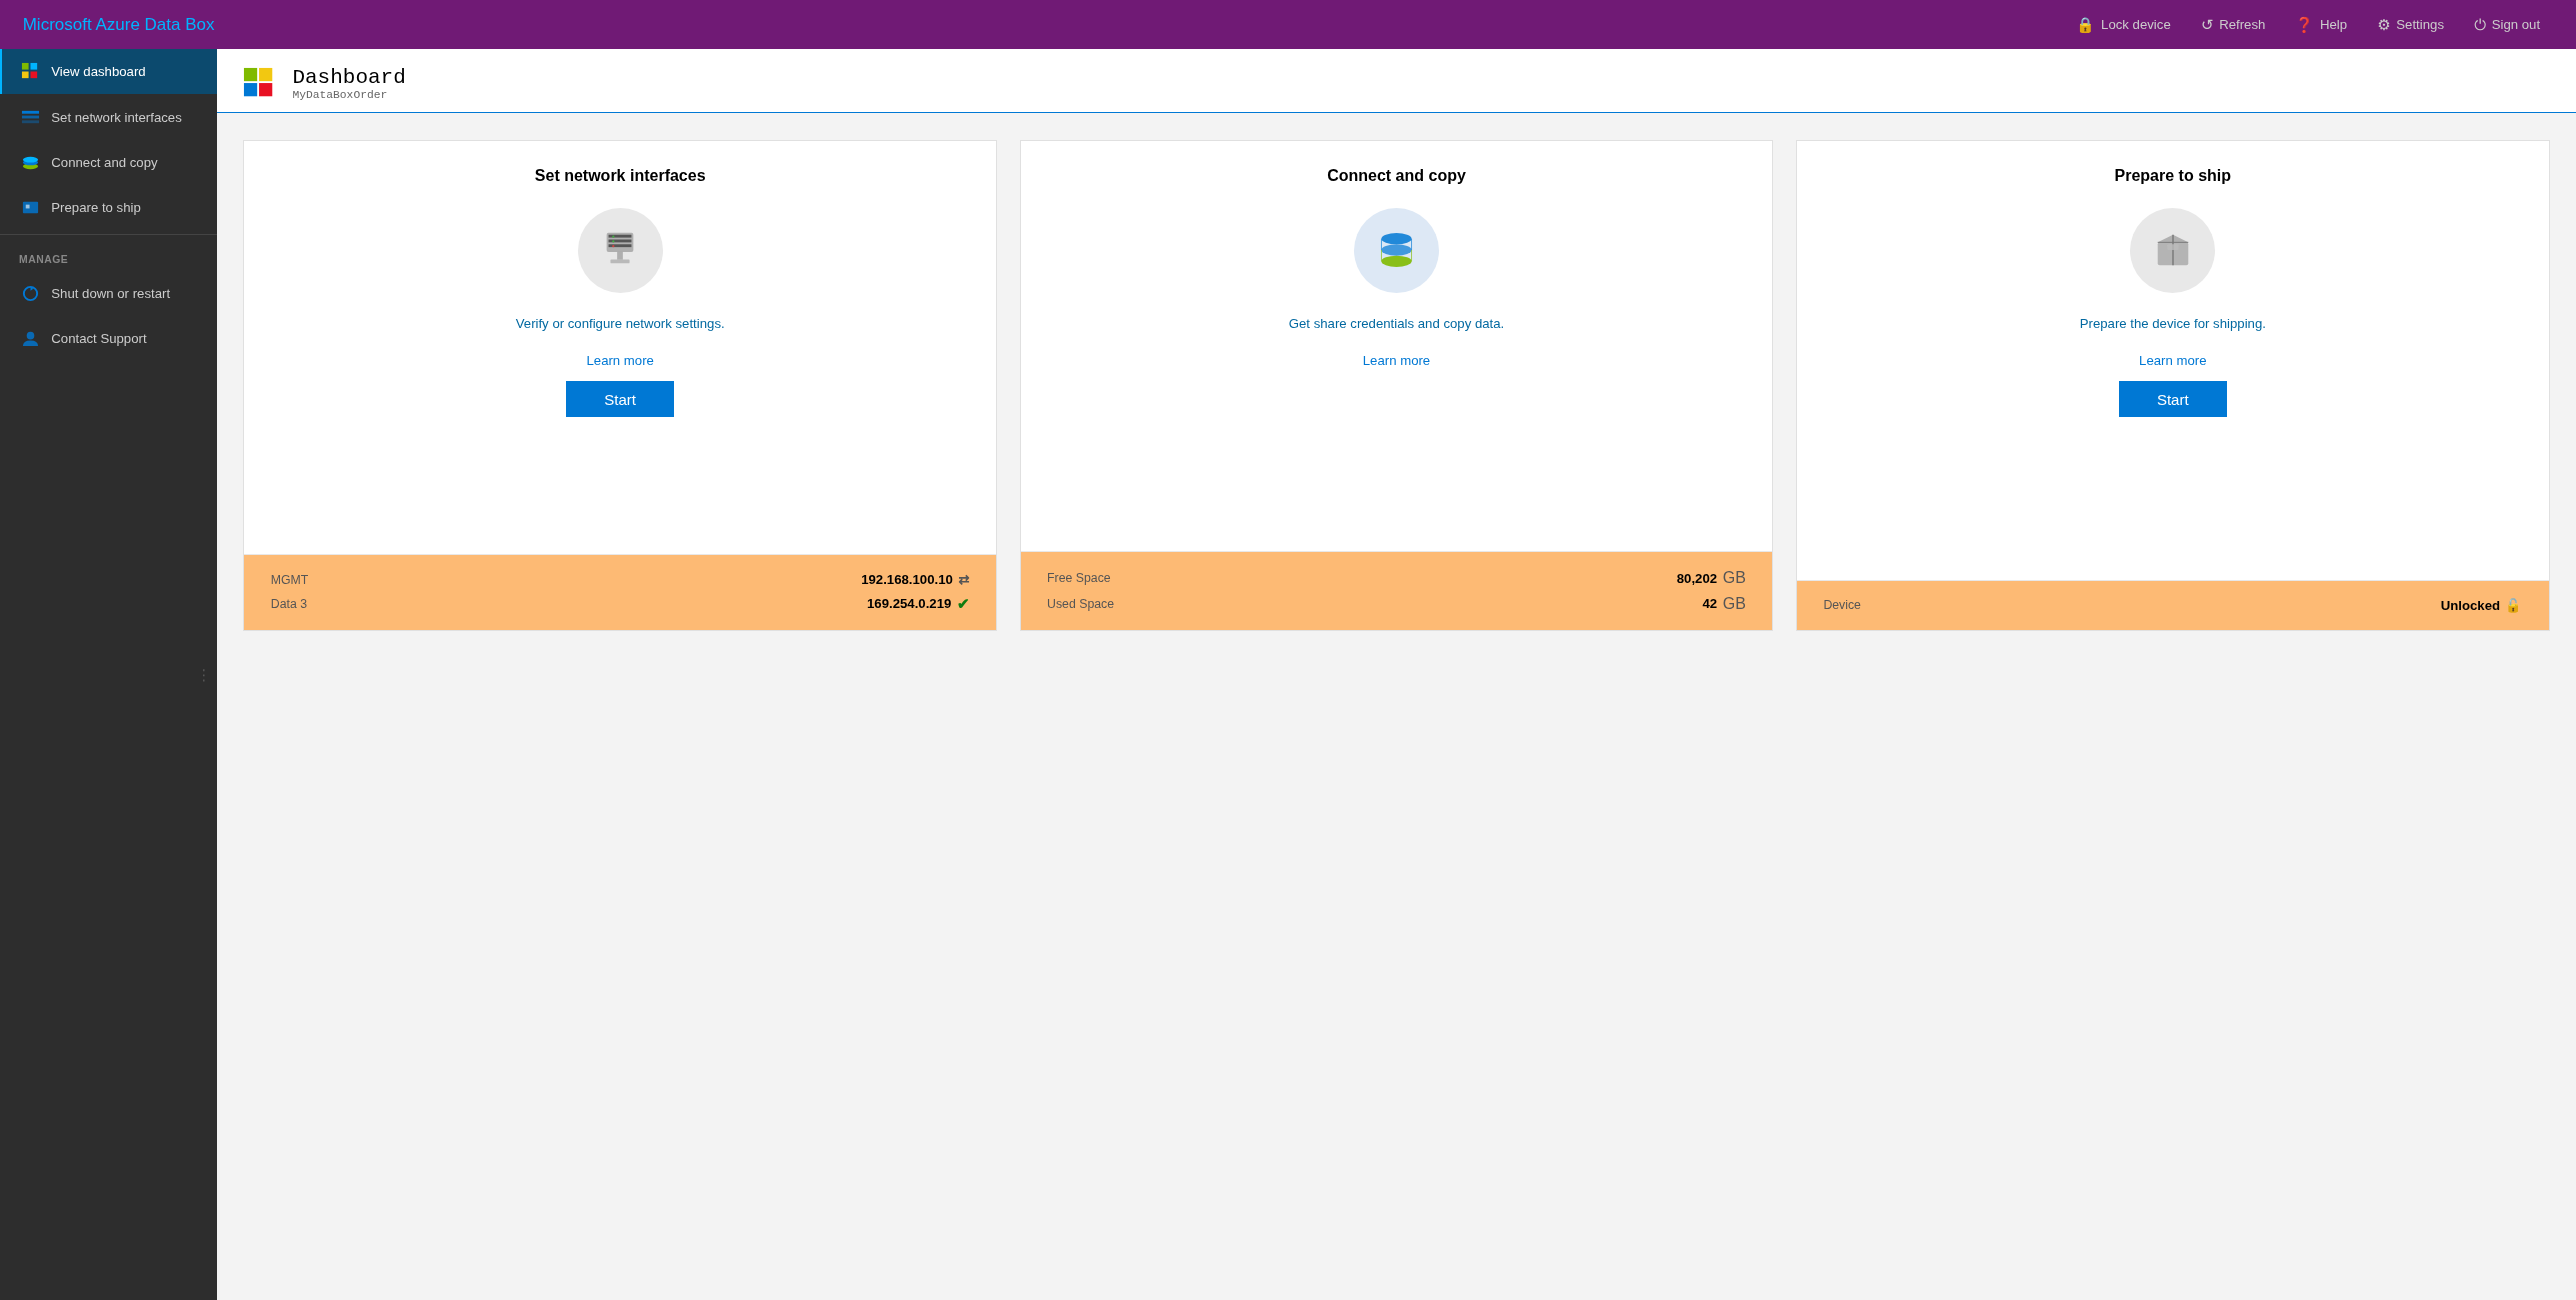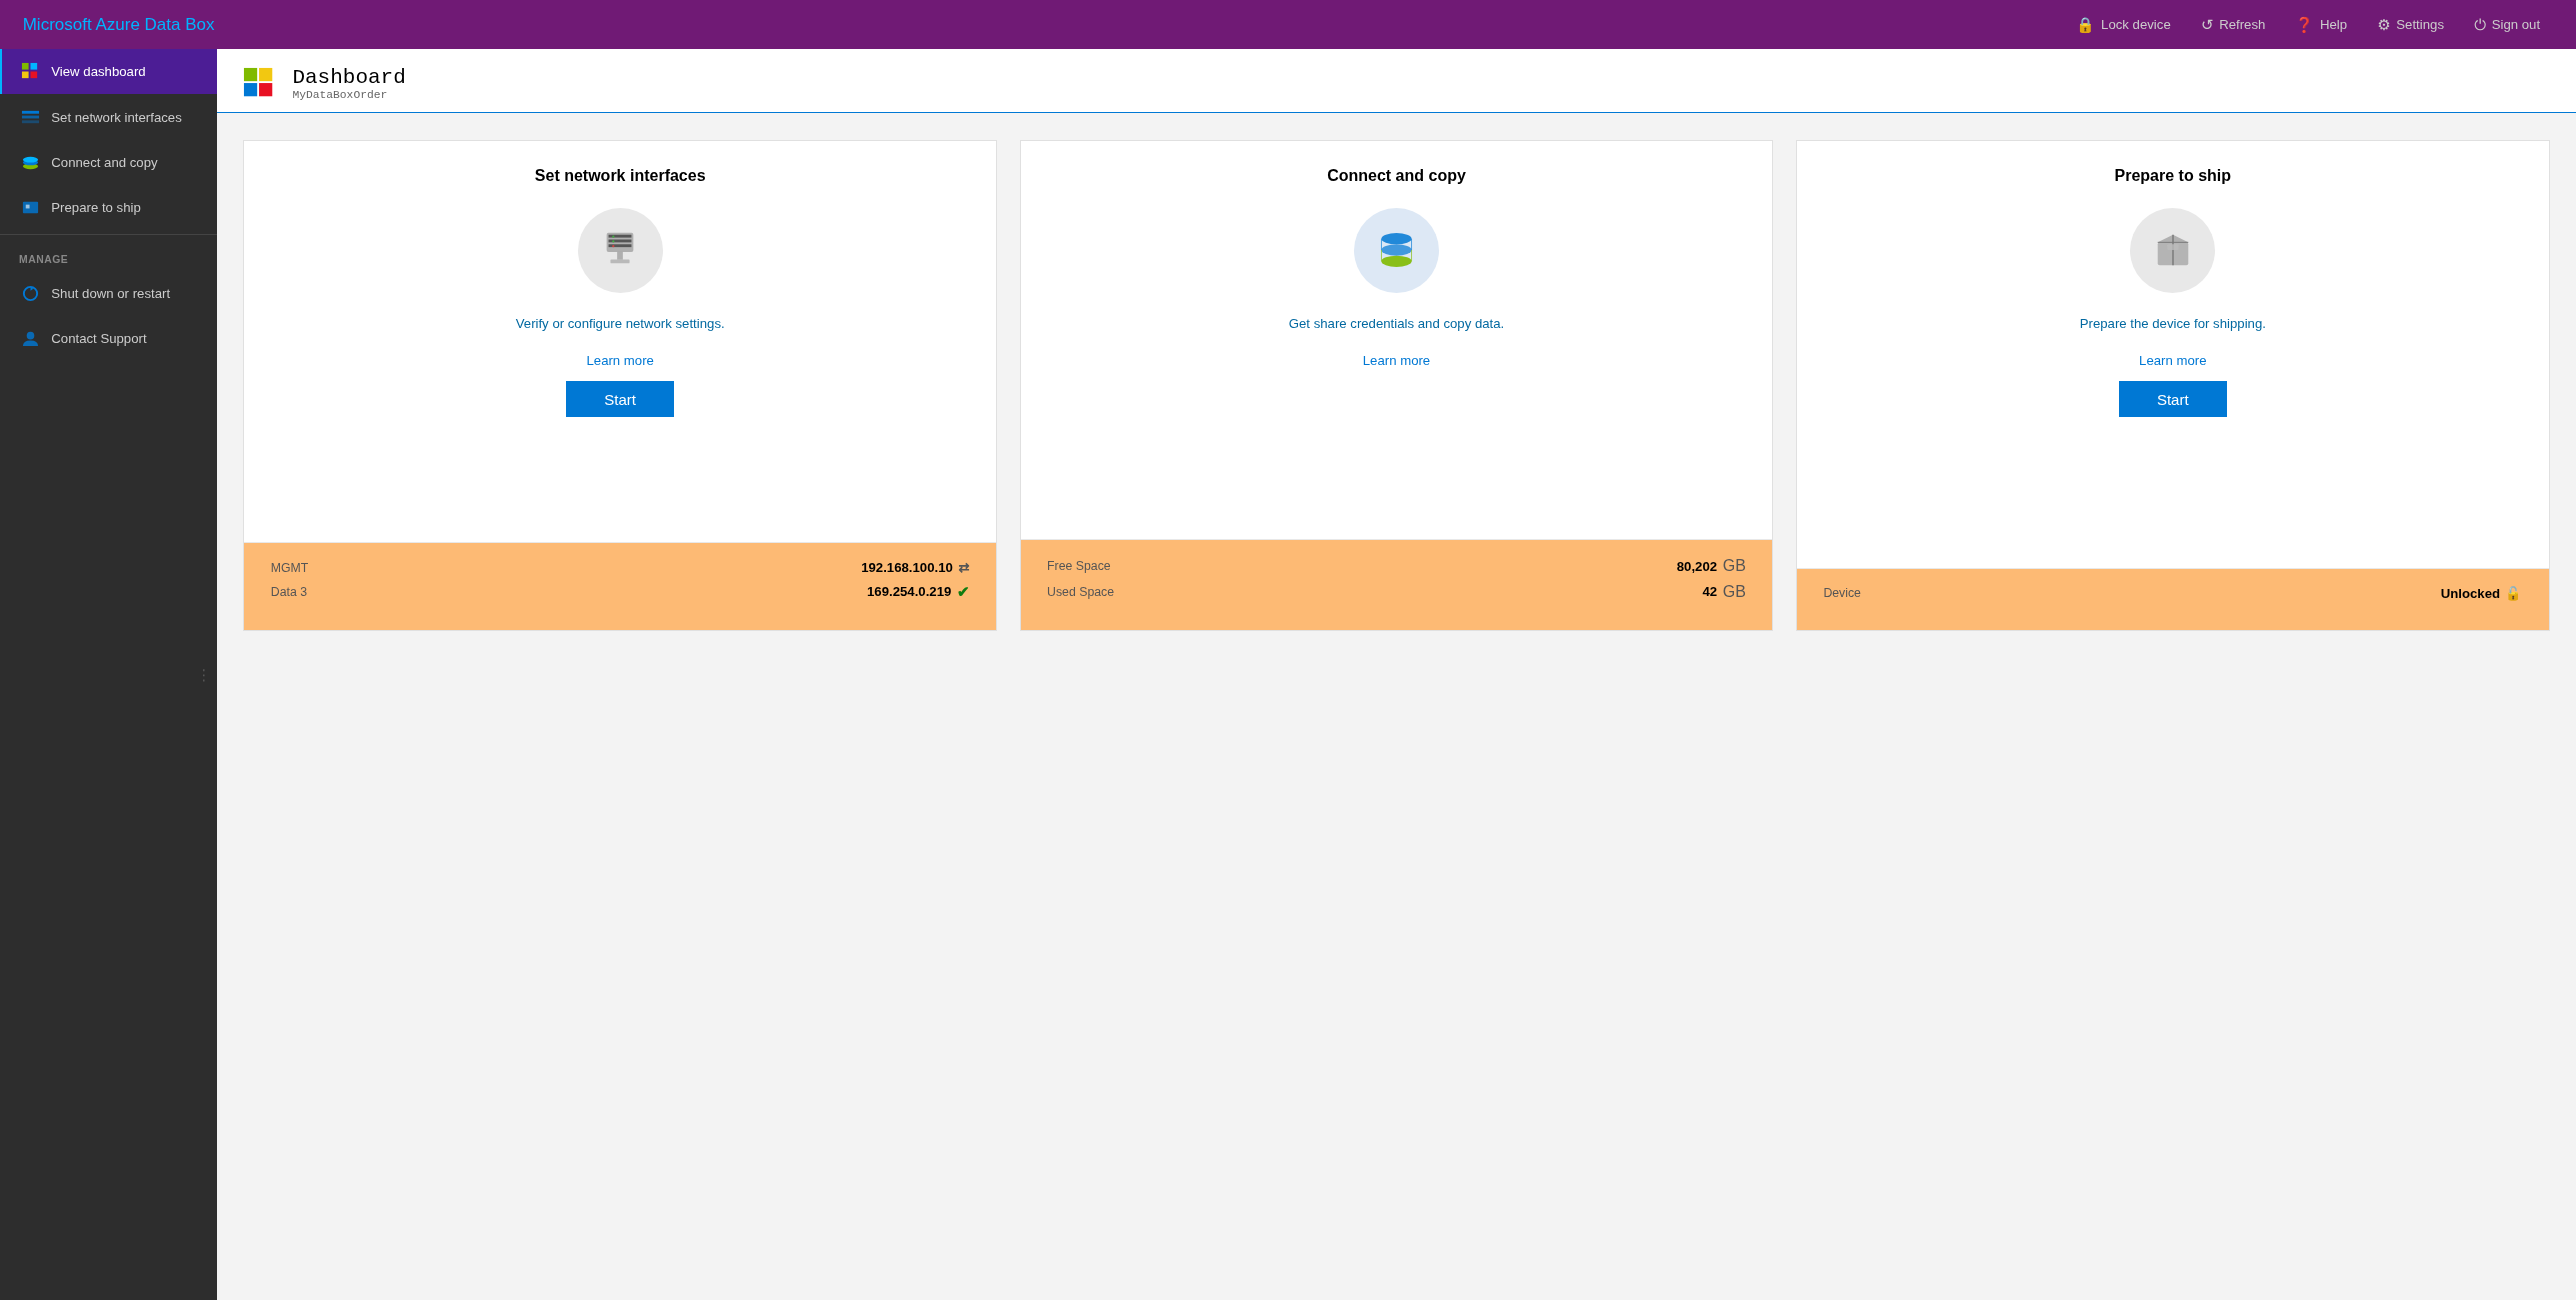--- a/index.html
+++ b/index.html
@@ -63,21 +63,21 @@
       display: flex;
       align-items: center;
       gap: 11.3px;
       padding: 13.2px 19px;
       color: #ccc;
       cursor: pointer;
       font-size: 13.2px;
       border-left: 2.8px solid transparent;
     }
     .sidebar-item.active {
-      background: #4c1d95;
+      background: #0c4a6e;
       color: #fff;
       border-left-color: #00b4ff;
     }
     .sidebar-item .item-icon {
       width: 19px;
       height: 19px;
       display: flex;
       align-items: center;
       justify-content: center;
       flex-shrink: 0;
@@ -211,21 +211,21 @@
       background: #fdba74;
       border-top: 0.9px solid #e8e8e8;
       padding: 17px 26.4px;
     }
     .card-stat-row {
       display: flex;
       align-items: center;
       justify-content: space-between;
       margin-bottom: 7.6px;
     }
-    .card-stat-row:last-child { margin-bottom: 12px; gap: 44px; }
+    .card-stat-row:last-child { margin-bottom: 0; gap: 44px; }
     .stat-label {
       font-size: 12.3px;
       color: #555;
     }
     .stat-value {
       font-size: 13.2px;
       font-weight: 700;
       color: #000;
       display: flex;
       align-items: center;

